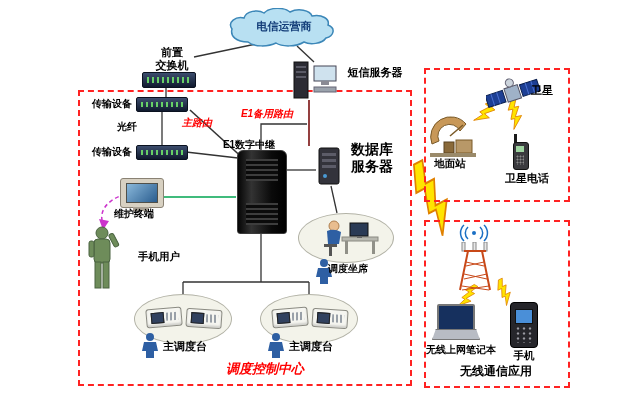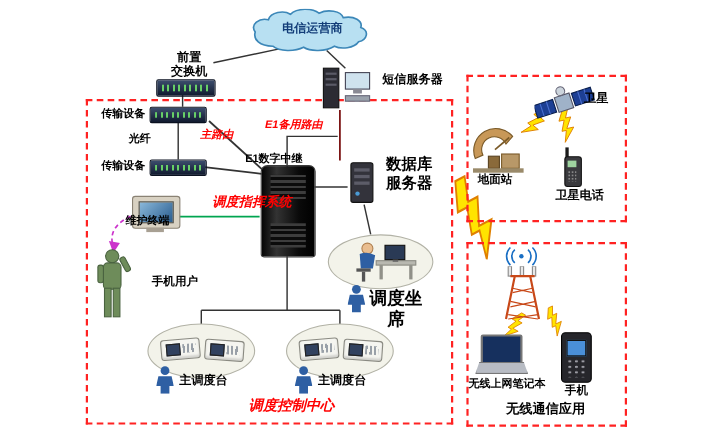--- a/index.html
+++ b/index.html
@@ -116,37 +116,36 @@
     </div>
 
   <div class="label red" style="left:176px;top:117px;width:42px;font-size:10px;">主路由</div>
   <div class="label red" style="left:232px;top:108px;width:70px;font-size:10px;">E1备用路由</div>
   <div class="label" style="left:184px;top:139px;width:64px;font-size:10px;margin-left:33px;">E1数字中继</div>
 
   <div class="rack" style="left:237px;top:150px;width:48px;height:82px;">
     <div class="vents" style="top:8px;"></div>
     <div class="vents" style="bottom:8px;"></div>
   </div>
-  <div class="label red" style="left:184px;top:176px;width:90px;font-size:12px;z-index:7;">调度指挥系统</div>
 
   <svg class="icon" style="left:316px;top:146px;" width="26" height="40">
     <rect x="3" y="2" width="20" height="36" rx="2" fill="#33333b" stroke="#111"></rect>
     <rect x="6" y="7" width="14" height="3" fill="#5c5c68"></rect>
       <rect x="6" y="13" width="14" height="3" fill="#5c5c68"></rect>
     <rect x="6" y="19" width="14" height="3" fill="#5c5c68"></rect>
       <circle cx="9" cy="30" r="2" fill="#4a9ad4"></circle>
   </svg>
   <div class="label" style="left:346px;top:141px;width:52px;font-size:14px;">数据库
 服务器</div>
 
   <div class="crt" style="left:120px;top:178px;width:42px;height:28px;">
     <div class="screen"></div>
       <div class="stand"></div>
   </div>
-  <div class="label" style="left:104px;top:196px;width:60px;font-size:10px;">维护终端</div>
+  <div class="label" style="left:104px;top:208px;width:60px;font-size:10px;">维护终端</div>
 
   <svg class="icon" style="left:84px;top:226px;" width="36" height="64">
     <g fill="#6e8c5a" stroke="#4a6340" stroke-width="1">
       <circle cx="18" cy="7" r="6"></circle>
       <rect x="10" y="13" width="16" height="24" rx="4"></rect>
       <rect x="11" y="36" width="6" height="26"></rect>
       <rect x="19" y="36" width="6" height="26"></rect>
       <rect x="5" y="15" width="5" height="16" rx="2"></rect>
       <rect x="25" y="8" width="5" height="14" rx="2" transform="rotate(-28 27 10)"></rect>
     </g>
@@ -162,21 +161,21 @@
     <rect x="59" y="23" width="5" height="2" fill="#666"></rect>
     <circle cx="36" cy="13" r="5" fill="#e9bd8f" stroke="#b08050"></circle>
     <path d="M29,18 Q36,15 43,19 L41,31 L30,31 Z" fill="#2e5fa3"></path>
     <rect x="26" y="31" width="13" height="3" fill="#555"></rect>
       <rect x="31" y="34" width="3" height="9" fill="#555"></rect>
   </svg>
   <svg class="icon" style="left:316px;top:258px;" width="16" height="26">
     <circle cx="8" cy="5" r="4" fill="#2e5fa3"></circle>
       <path d="M2,10 h12 l2,9 h-4 v7 h-8 v-7 h-4 Z" fill="#2e5fa3"></path>
   </svg>
-  <div class="label" style="left:334px;top:263px;width:52px;font-size:16px;font-family:Liberation Serif, serif;">调度坐席</div>
+  <div class="label" style="left:322px;top:263px;width:52px;font-size:10px;font-family:Liberation Serif, serif;">调度坐席</div>
 
   <div class="ellipse" style="left:134px;top:294px;width:96px;height:48px;"></div>
   <div class="console" style="left:146px;top:308px;transform:rotate(-5deg);">
       <div class="cscreen"></div>
       <div class="cpad"></div>
     </div>
   <div class="console" style="left:186px;top:309px;transform:rotate(4deg);">
       <div class="cscreen"></div>
       <div class="cpad"></div>
     </div>

